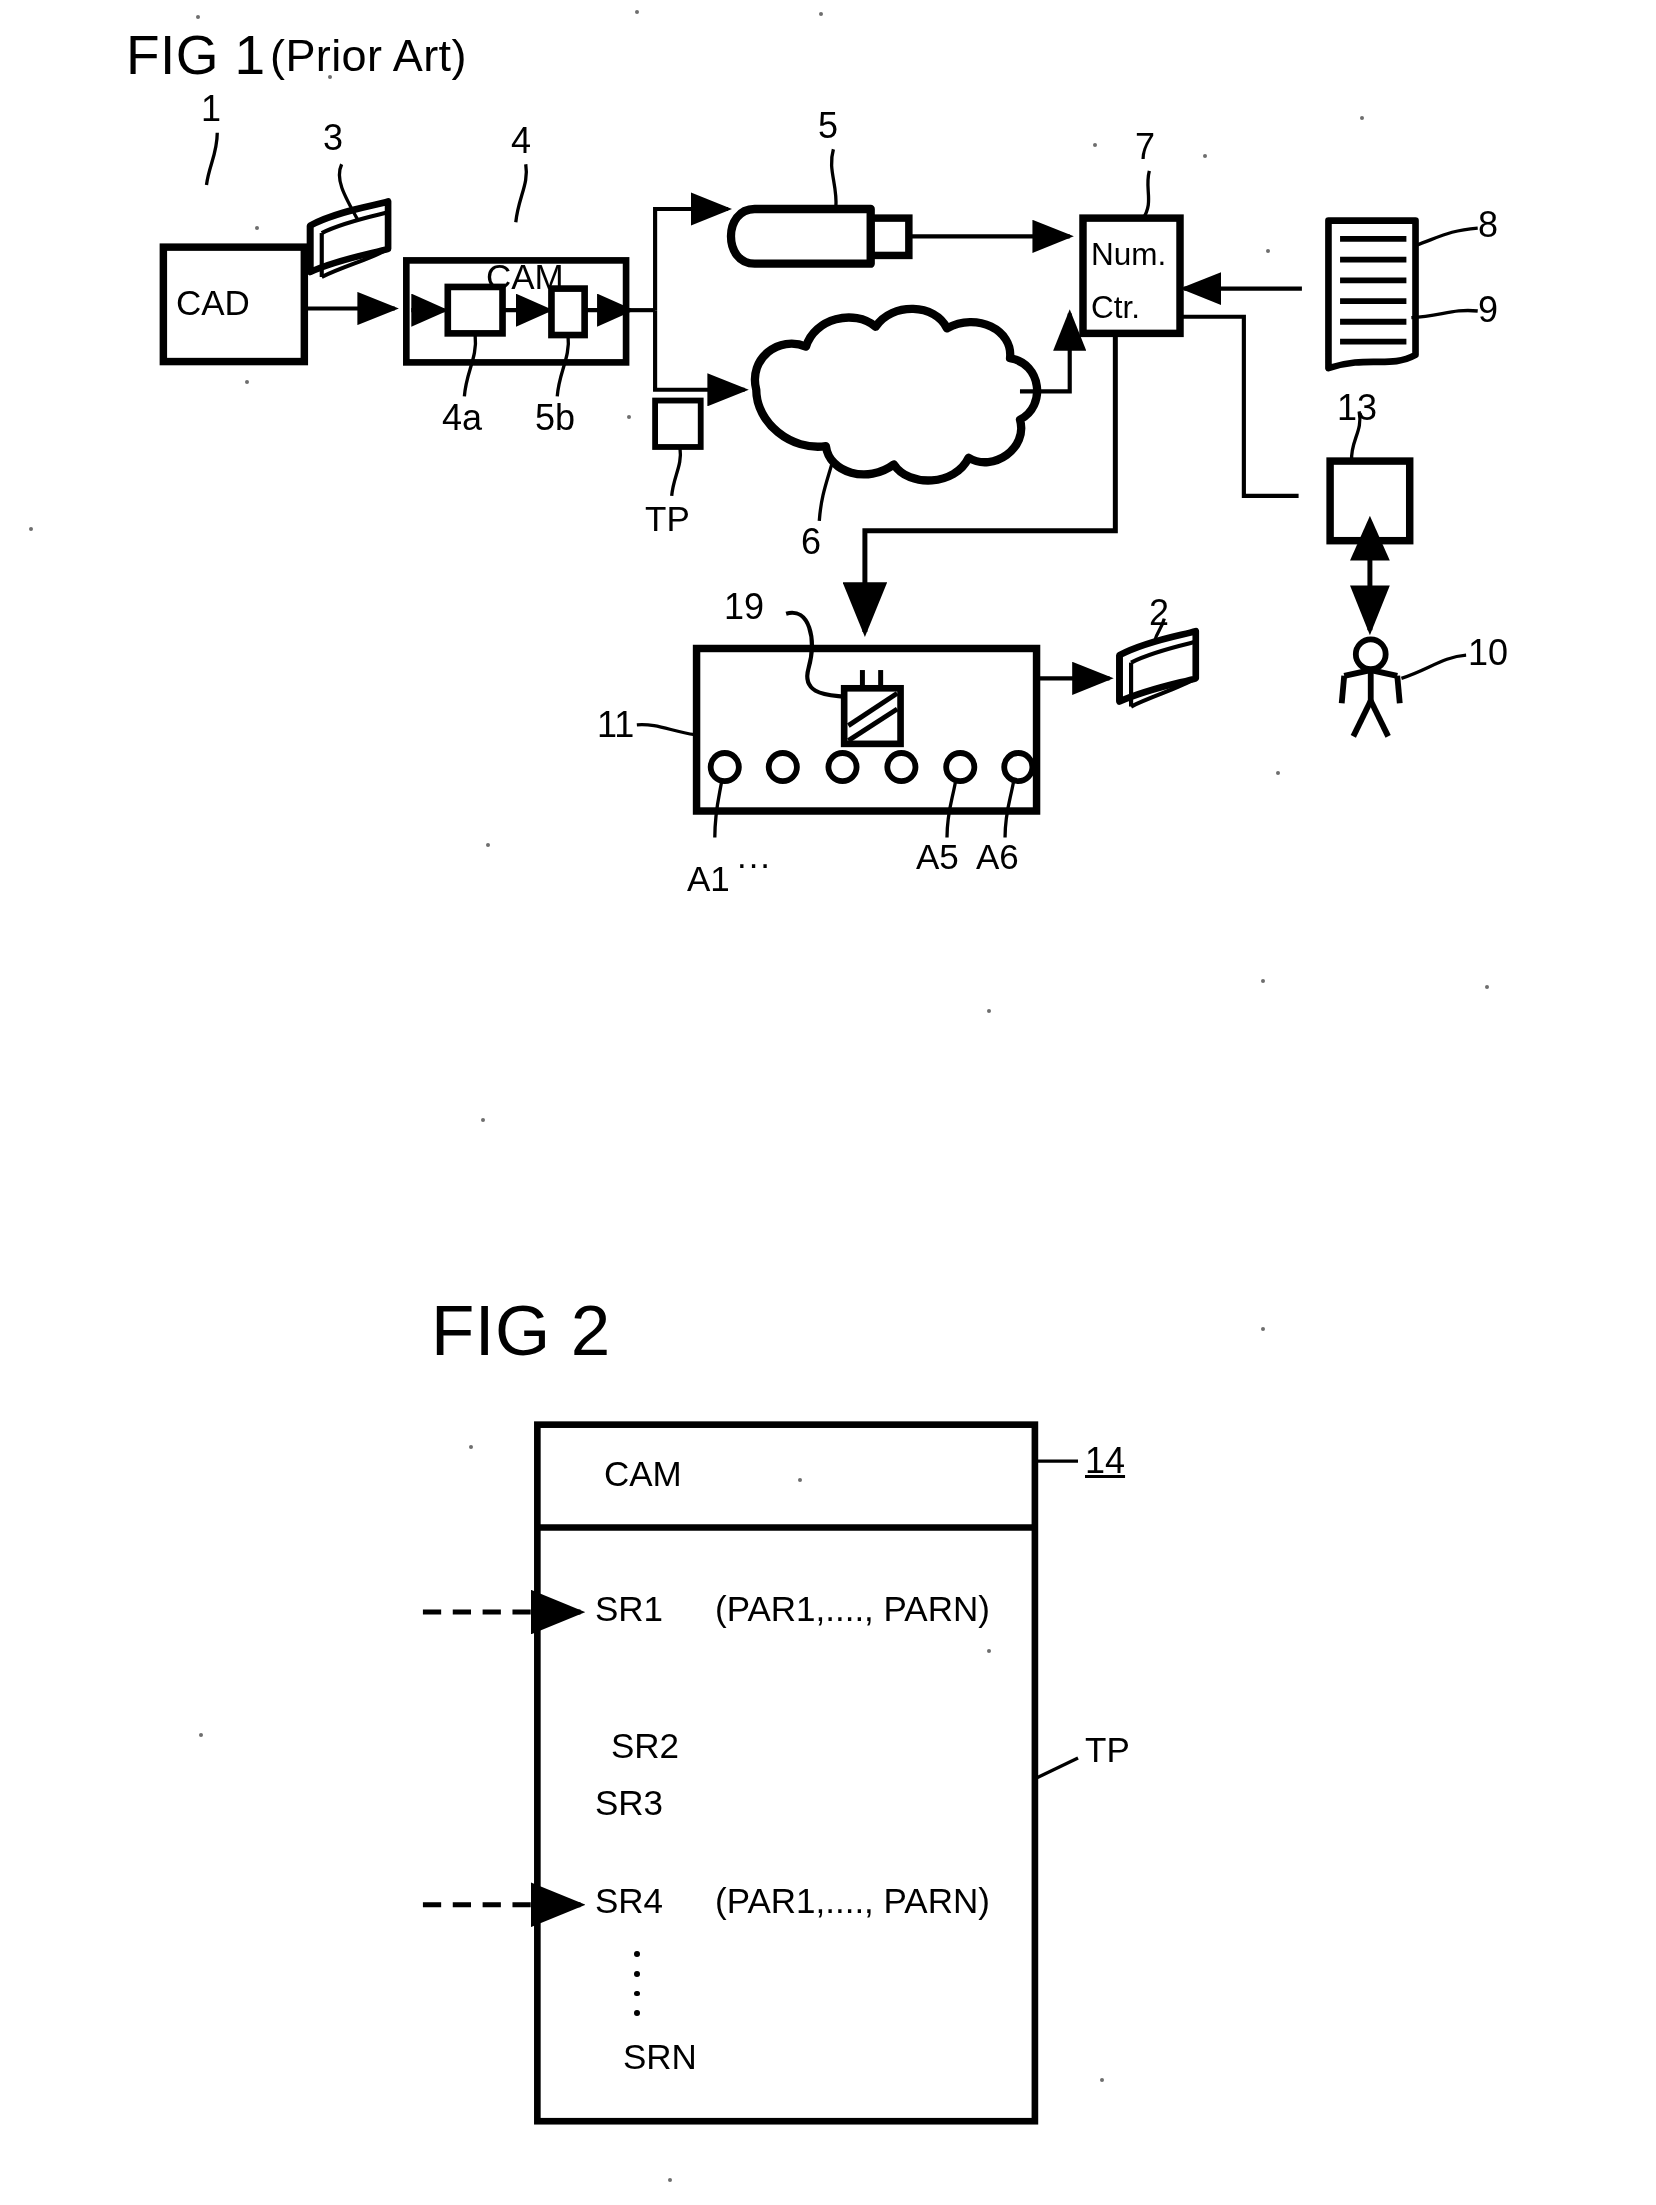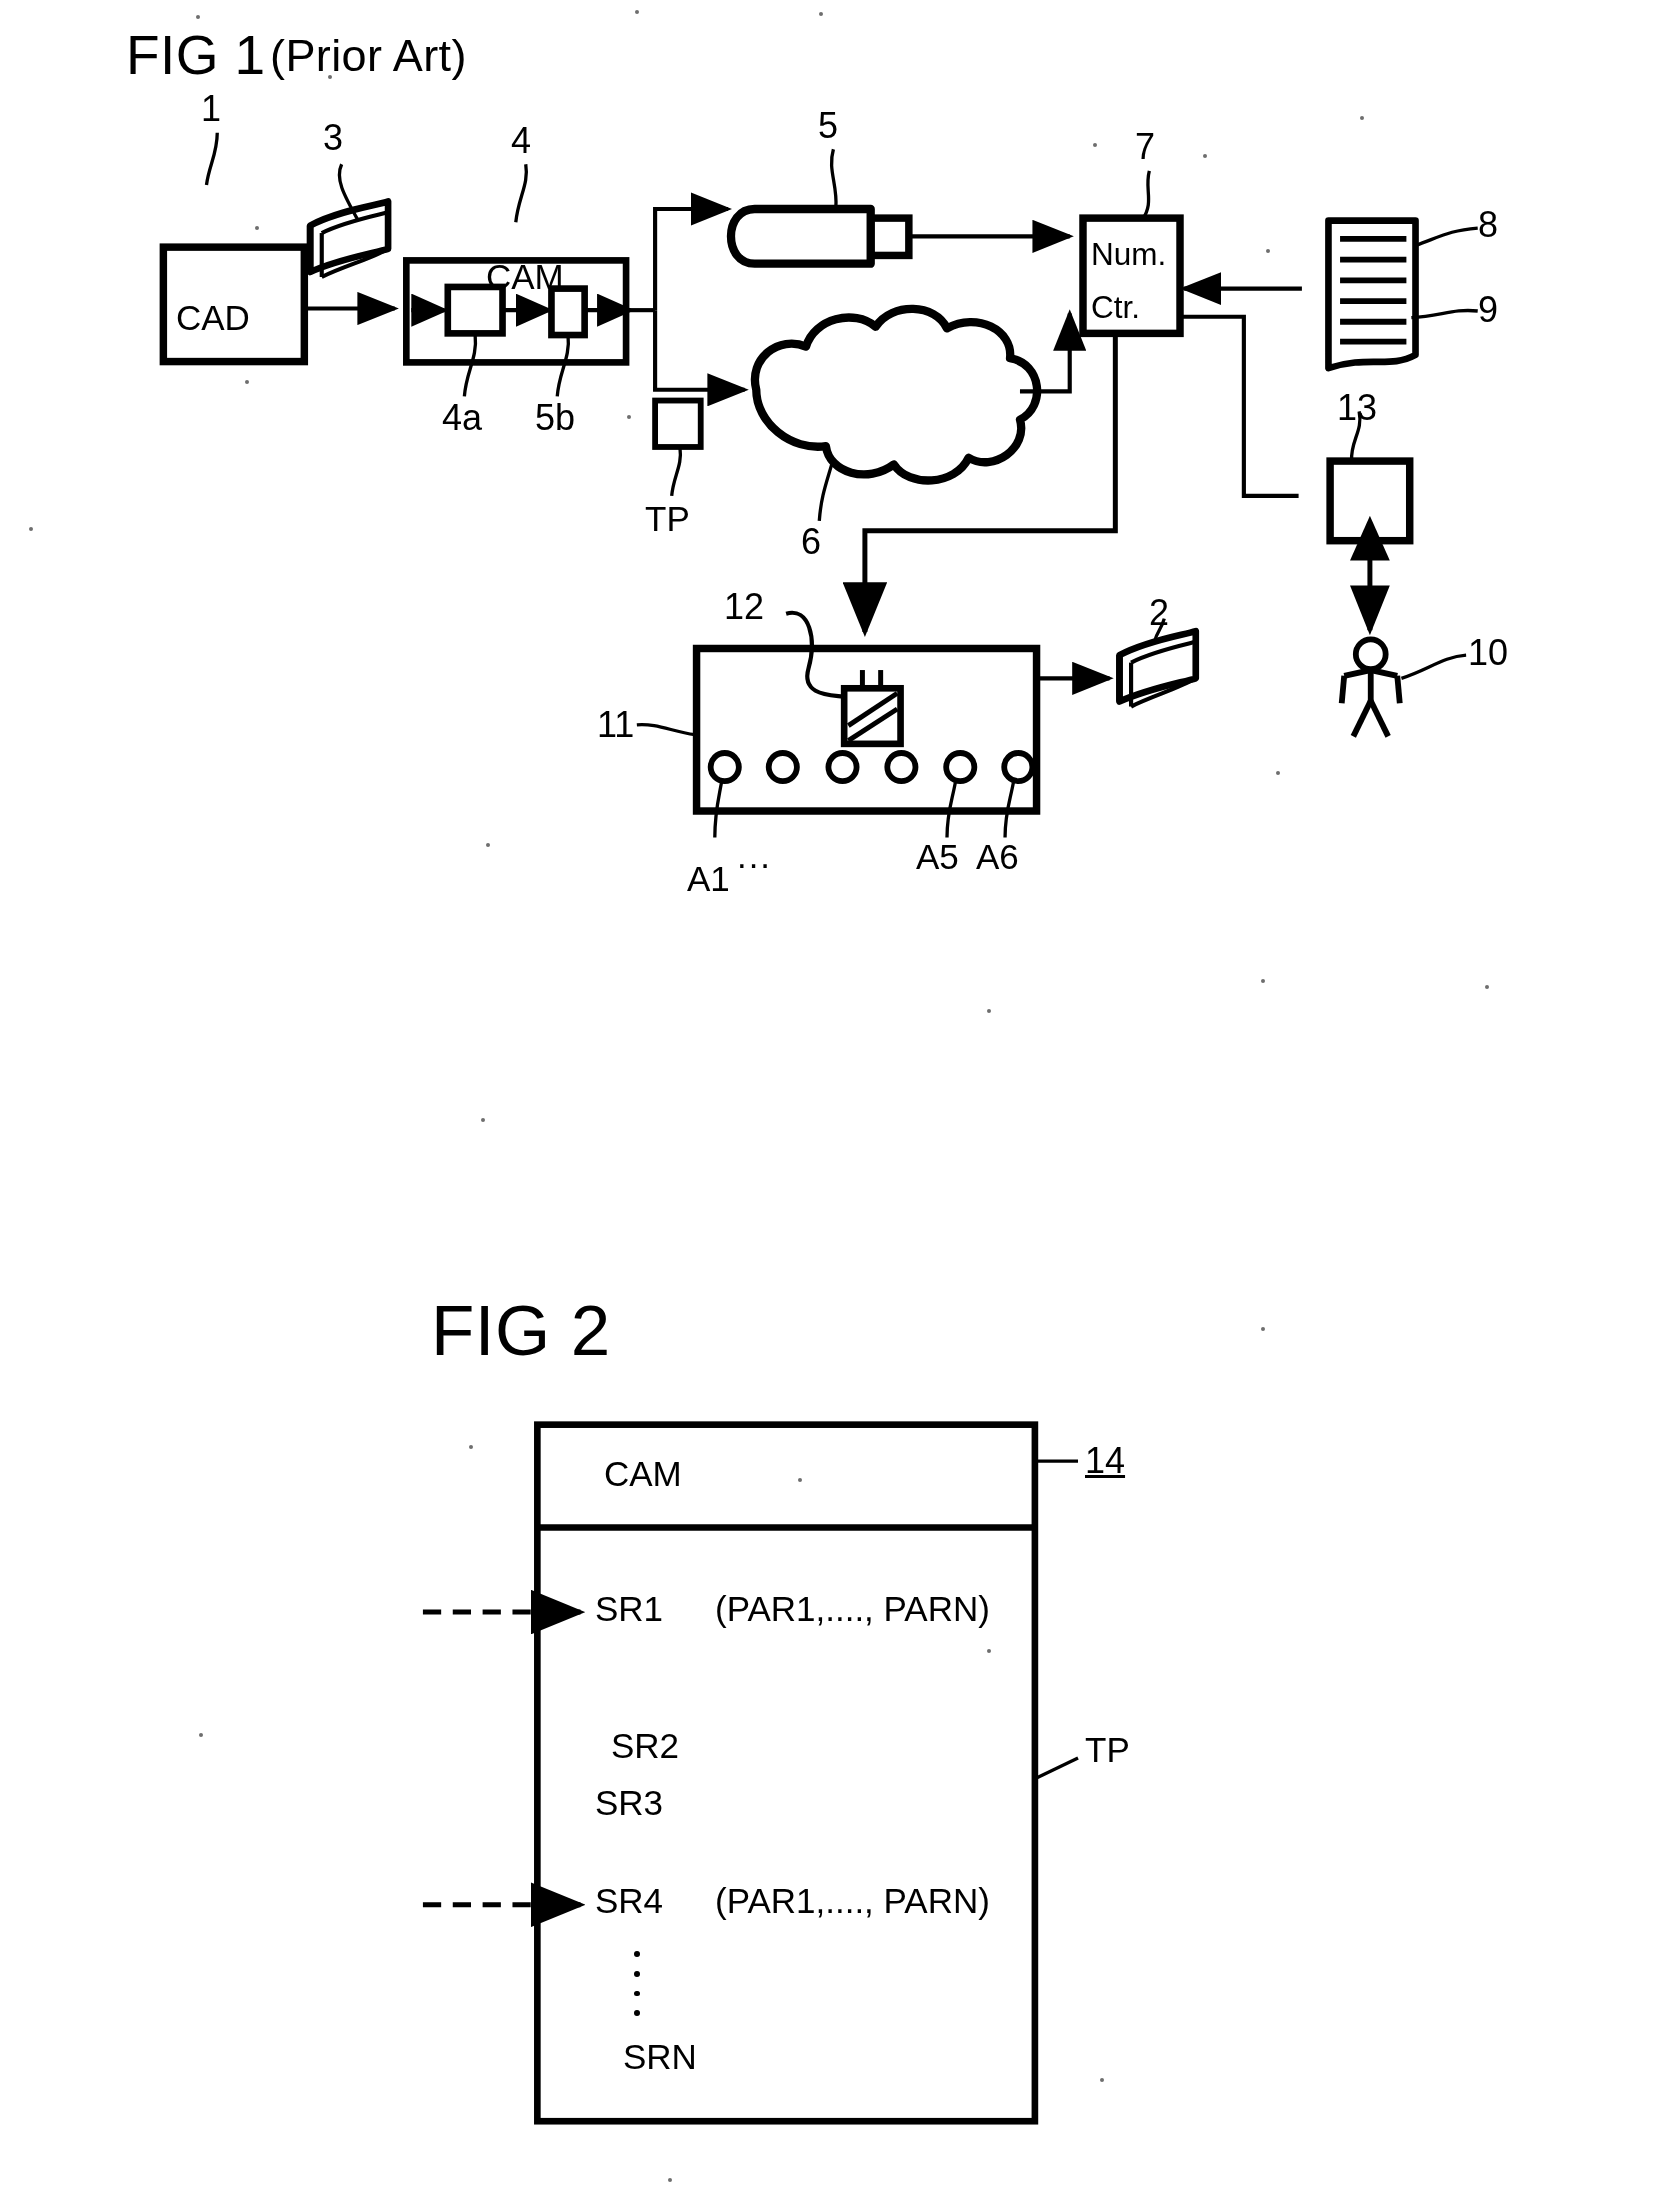--- a/index.html
+++ b/index.html
@@ -297,25 +297,25 @@
   <div class="lbl num" style="left:511px; top:123px;">4</div>
   <div class="lbl num" style="left:442px; top:400px;">4a</div>
   <div class="lbl num" style="left:535px; top:400px;">5b</div>
   <div class="lbl num" style="left:818px; top:108px;">5</div>
   <div class="lbl num" style="left:801px; top:524px;">6</div>
   <div class="lbl num" style="left:1135px; top:129px;">7</div>
   <div class="lbl num" style="left:1478px; top:207px;">8</div>
   <div class="lbl num" style="left:1478px; top:292px;">9</div>
   <div class="lbl num" style="left:1468px; top:635px;">10</div>
   <div class="lbl num" style="left:597px; top:707px;">11</div>
-  <div class="lbl num" style="left:724px; top:589px;">12</div>
+  <div class="lbl num" style="left:724px; top:589px;">19</div>
   <div class="lbl num" style="left:1337px; top:390px;">13</div>
   <div class="lbl num" style="left:1149px; top:595px;">2</div>
 
-  <div class="lbl txt" style="left:176px; top:285px;margin-top:15px;">CAD</div>
+  <div class="lbl txt" style="left:176px; top:285px;">CAD</div>
   <div class="lbl txt" style="left:486px; top:259px;">CAM</div>
   <div class="lbl txt-sm" style="left:1091px; top:239px;">Num.</div>
   <div class="lbl txt-sm" style="left:1091px; top:292px;">Ctr.</div>
 
   <div class="lbl txt" style="left:645px; top:501px;">TP</div>
   <div class="lbl txt" style="left:687px; top:839px;margin-top:22px;">A1</div>
   <div class="lbl txt" style="left:736px; top:846px;">···</div>
   <div class="lbl txt" style="left:916px; top:839px;">A5</div>
   <div class="lbl txt" style="left:976px; top:839px;">A6</div>
 

